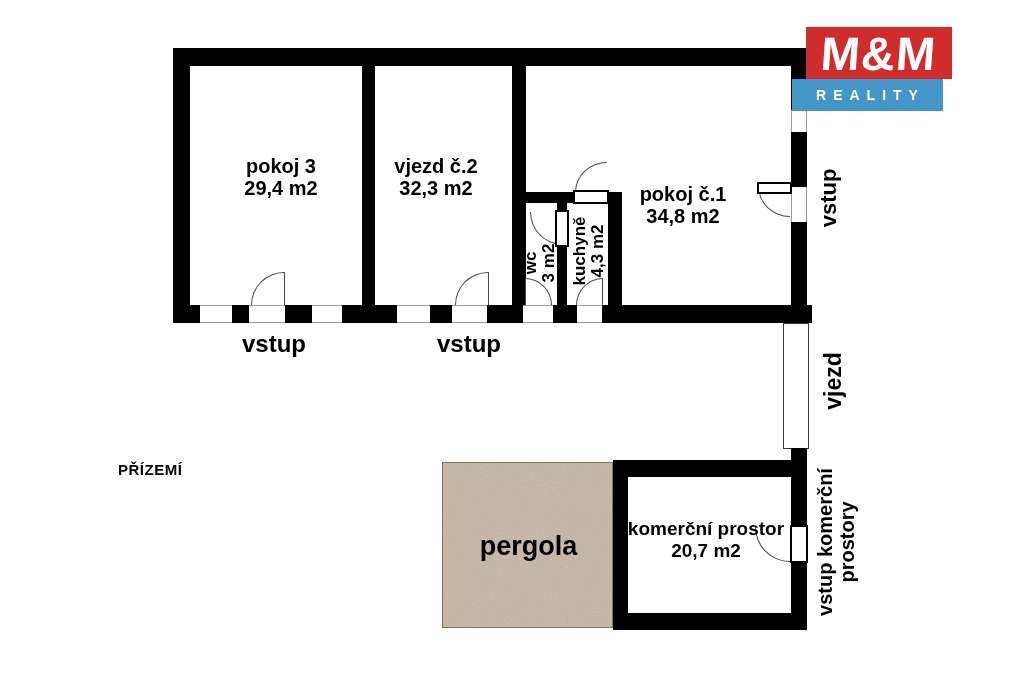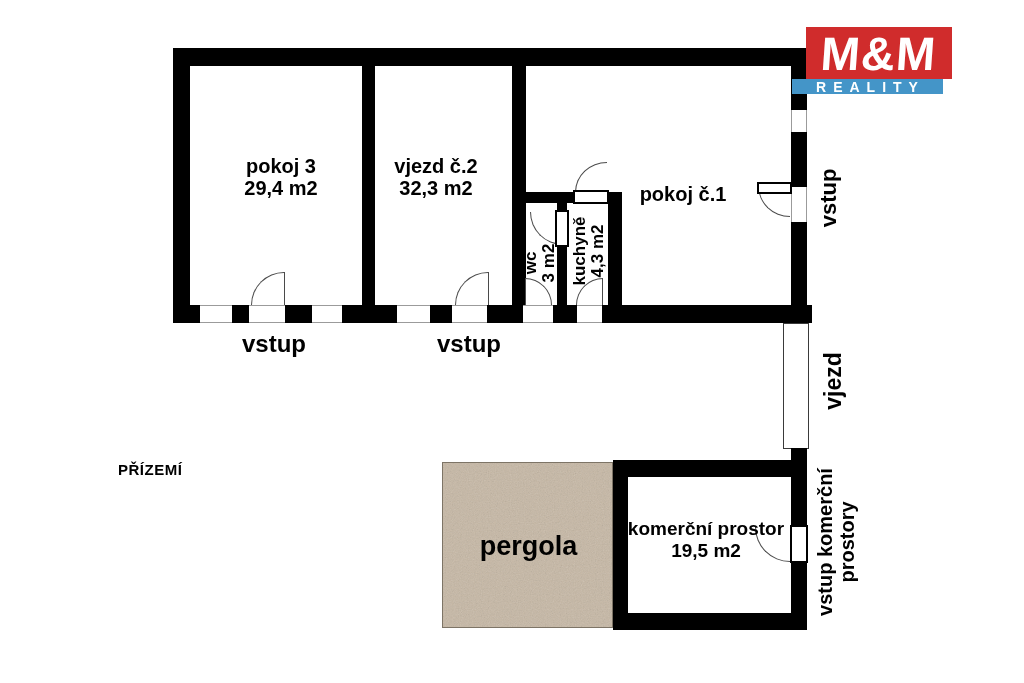--- a/index.html
+++ b/index.html
@@ -17,21 +17,21 @@
   .leafline{position:absolute;background:#4a4a4a;}
   .doorleaf{position:absolute;background:#ffffff;border:2px solid #000000;box-sizing:border-box;}
   .lbl{position:absolute;font-weight:bold;color:#000000;text-align:center;white-space:nowrap;}
   .two li, .lbl div{white-space:nowrap;}
   .rot{transform:rotate(-90deg);}
   .room20{font-size:20px;line-height:22px;}
   .pergola-box{position:absolute;left:442px;top:462px;width:171px;height:166px;border:1px solid #7d7466;box-sizing:border-box;}
   .pergola-box svg{position:absolute;left:0;top:0;width:100%;height:100%;}
   #logo-brand{position:absolute;left:806px;top:27px;width:146px;height:52px;display:flex;align-items:center;justify-content:center;z-index:30;}
   #logo-brand span{color:#ffffff;font-size:47px;font-weight:bold;letter-spacing:1px;transform:skewX(-4deg);}
-  #logo-tagline{position:absolute;left:792px;top:79px;width:151px;height:15px;display:flex;align-items:center;justify-content:center;z-index:30;}
+  #logo-tagline{position:absolute;left:792px;top:79px;width:151px;height:32px;display:flex;align-items:center;justify-content:center;z-index:30;}
   #logo-tagline span{color:#ffffff;font-size:14px;font-weight:bold;letter-spacing:7px;padding-left:6px;}
 </style>
 </head>
 <body>
 
 <div id="stage">
 
   <div class="thinline" style="left:173px;top:305px;width:639px;height:1px;"></div>
   <div class="thinline" style="left:173px;top:322px;width:639px;height:1px;"></div>
   <div class="thinline" style="left:791px;top:48px;width:1px;height:275px;"></div>
@@ -112,32 +112,33 @@
   <div class="lbl room20" style="left:201px;top:155px;width:160px;">
     <div>pokoj 3</div>
     <div>29,4 m2</div>
   </div>
   <div class="lbl room20" style="left:356px;top:155px;width:160px;">
     <div>vjezd č.2</div>
     <div>32,3 m2</div>
   </div>
   <div class="lbl room20" style="left:603px;top:159px;width:160px;margin-top:24px;">
     <div>pokoj č.1</div>
+    <div>34,8 m2</div>
   </div>
   <div class="lbl rot" style="left:510px;top:245px;width:60px;height:36px;font-size:17px;line-height:18px;">
     <div>wc</div>
     <div>3 m2</div>
   </div>
   <div class="lbl rot" style="left:549px;top:233px;width:80px;height:36px;font-size:17px;line-height:18px;">
     <div>kuchyně</div>
     <div>4,3 m2</div>
   </div>
   <div class="lbl" style="left:626px;top:494px;width:160px;font-size:19px;line-height:22px;margin-top:24px;">
     <div>komerční prostor</div>
-    <div>19,5 m2</div>
+    <div>20,7 m2</div>
   </div>
 
   <div class="lbl" style="left:214px;top:330px;width:120px;font-size:24px;">vstup</div>
   <div class="lbl" style="left:409px;top:330px;width:120px;font-size:24px;">vstup</div>
   <div class="lbl rot" style="left:794px;top:186px;width:70px;height:24px;font-size:22px;line-height:24px;">vstup</div>
   <div class="lbl rot" style="left:797px;top:369px;width:72px;height:24px;font-size:23px;line-height:24px;">vjezd</div>
   <div class="lbl rot" style="left:754px;top:520px;width:164px;height:44px;font-size:20px;line-height:22px;">
     <div>vstup komerční</div>
     <div>prostory</div>
   </div>

